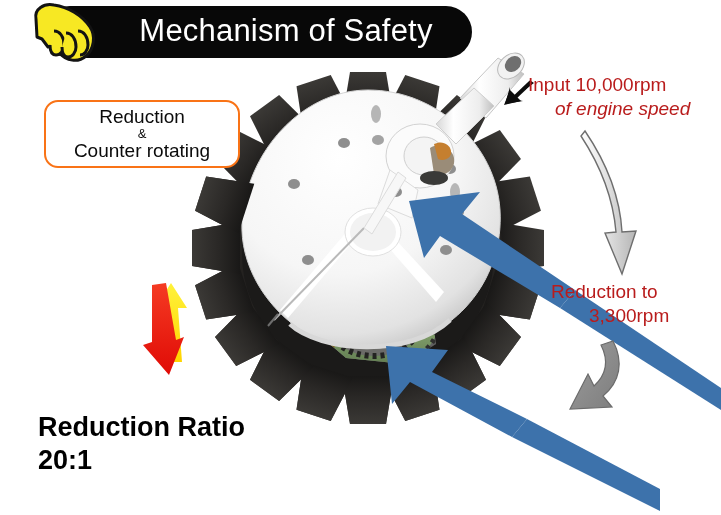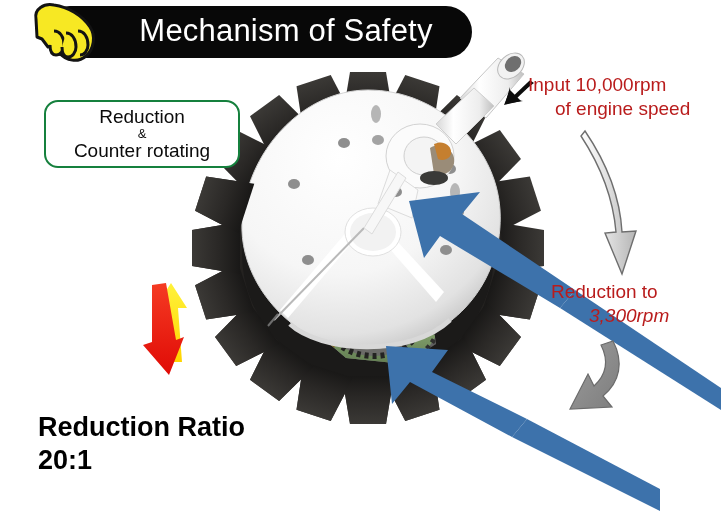--- a/index.html
+++ b/index.html
@@ -48,21 +48,21 @@
   }
 
   
   .callout-box {
     position: absolute;
     left: 44px;
     top: 100px;
     width: 196px;
     height: 68px;
     background: #ffffff;
-    border: 2px solid #15803d;
+    border: 2px solid #f97316;
     border-radius: 14px;
     box-sizing: border-box;
     padding-top: 4px;
   }
   .callout-line {
     text-align: center;
     font-size: 19px;
     line-height: 21px;
     color: #0b0b0b;
     white-space: nowrap;
@@ -86,27 +86,27 @@
     position: absolute;
     font-size: 19px;
     line-height: 24px;
     color: #b91c1c;
     white-space: nowrap;
   }
   .anno-input {
     left: 528px;
     top: 73px;
   }
-  .anno-input .l2 { padding-left: 27px; }
+  .anno-input .l2 { padding-left: 27px; font-style: italic; }
 
   .anno-mid {
     left: 551px;
     top: 280px;
   }
-  .anno-mid .l2 { padding-left: 38px; font-style: italic; }
+  .anno-mid .l2 { padding-left: 38px; }
 
   .anno-bottom {
     left: 510px;
     top: 423px;
   }
 
   
   .ratio {
     position: absolute;
     left: 38px;

